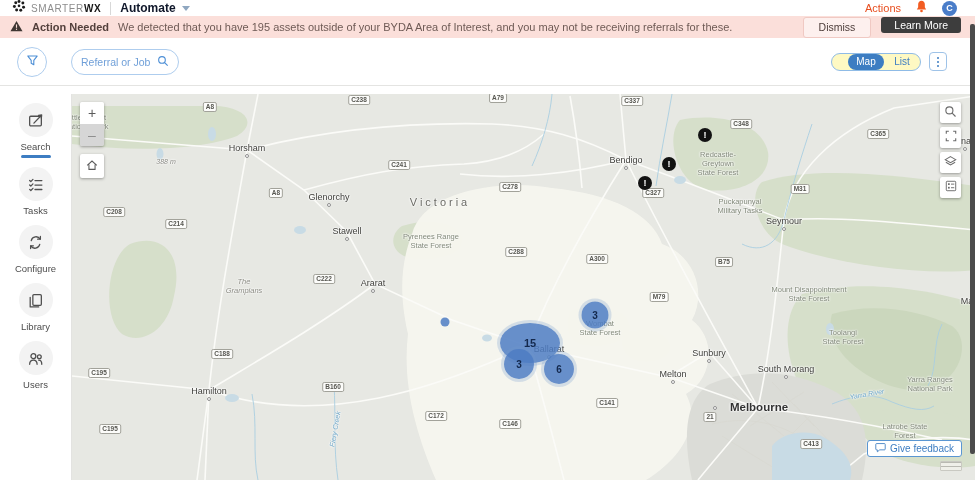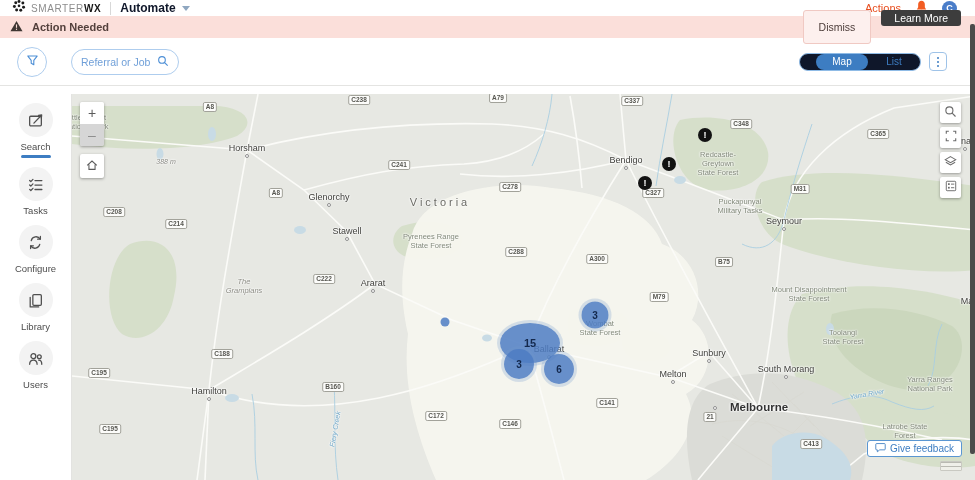--- a/index.html
+++ b/index.html
@@ -16,36 +16,36 @@
     border-top:5px solid #8fa7c0; margin-left:6px; }
   .topbar-right { margin-left:auto; display:flex; align-items:center; gap:14px; }
   .actions-link { font-size:11px; color:#e84e1f; cursor:pointer; }
   .avatar { width:15px; height:15px; border-radius:50%; background:#4a7dc9; color:#fff;
     font-size:9px; font-weight:bold; display:flex; align-items:center; justify-content:center; }
   
   .banner { height:22px; background:#fbdfda; display:flex; align-items:center; padding:0 14px 0 10px; gap:9px; }
   .banner-title { font-size:11px; font-weight:bold; color:#53403c; white-space:nowrap; }
   .banner-msg { font-size:11px; color:#6e5a55; white-space:nowrap; }
   .banner-buttons { margin-left:auto; display:flex; gap:10px; }
-  .btn-dismiss { height:34px; padding:0 15px; font-size:10.5px; color:#4c3c39; background:#fdf0ee;
+  .btn-dismiss { height:21px; padding:0 15px; font-size:10.5px; color:#4c3c39; background:#fdf0ee;
     border:1px solid #f0c9c3; border-radius:3px; cursor:pointer; }
   .btn-learn { height:16px; padding:0 13px; font-size:10.5px; color:#fff; background:#3d3d3d;
     border:none; border-radius:3px; cursor:pointer; }
   
   .toolbar { height:48px; background:#fff; border-bottom:1px solid #e4e4e2; display:flex;
     align-items:center; padding:0 14px 0 17px; }
   .filter-btn { width:30px; height:30px; border-radius:50%; border:1.5px solid #aecdee; background:#fff;
     display:flex; align-items:center; justify-content:center; cursor:pointer; margin-right:24px; }
   .search-pill { width:108px; height:26px; border:1.5px solid #aecdee; border-radius:14px; background:#fff;
     display:flex; align-items:center; padding:0 9px; gap:5px; }
   .search-pill input { border:none; outline:none; width:100%; font-size:10.5px; color:#4d8fd6;
     font-family:"Liberation Sans", sans-serif; background:transparent; }
   .search-pill input::placeholder { color:#6f9fd8; opacity:1; }
   .toolbar-right { margin-left:auto; display:flex; align-items:center; gap:8px; margin-right:14px; }
-  .segmented { display:flex; width:122px; height:18px; border:1px solid #8fbbe6; border-radius:12px; overflow:hidden; background:#0f172a;padding-left:16px; }
+  .segmented { display:flex; width:90px; height:18px; border:1px solid #8fbbe6; border-radius:12px; overflow:hidden; background:#fef9c3;padding-left:16px; }
   .seg { flex:1; display:flex; align-items:center; justify-content:center; font-size:10px; color:#3d7dc2; cursor:pointer; }
   .seg.active { background:#3d7dc2; color:#fff; border-radius:12px; }
   .kebab-btn { width:18px; height:19px; border:1px solid #9fc3e8; border-radius:4px; background:#fff;
     display:flex; flex-direction:column; align-items:center; justify-content:center; gap:2px; cursor:pointer; }
   .kebab-btn i { width:2px; height:2px; border-radius:50%; background:#3d7dc2; }
   
   .sidebar { position:absolute; left:0; top:94px; bottom:0; width:72px; background:#fff;
     border-right:1px solid #e3e3e1; display:flex; flex-direction:column; padding-top:9px; }
   .side-item { display:flex; flex-direction:column; align-items:center; margin-bottom:9px; cursor:pointer; }
   .side-chip { width:34px; height:34px; border-radius:50%; background:#f3f3f3; display:flex;
@@ -134,20 +134,21 @@
 
 <div class="banner">
   <span>
     <svg viewBox="0 0 16 14" width="13" height="12">
         <path d="M8 .8 L15.4 13.4 H.6 Z" fill="#3f3733"></path>
         <rect x="7.3" y="5" width="1.4" height="4.2" fill="#fbdfda"></rect>
         <rect x="7.3" y="10.3" width="1.4" height="1.5" fill="#fbdfda"></rect>
       </svg>
   </span>
   <span class="banner-title">Action Needed</span>
+  <span class="banner-msg">We detected that you have 195 assets outside of your BYDA Area of Interest, and you may not be receiving referrals for these.</span>
   <span class="banner-buttons">
     <button class="btn-dismiss">Dismiss</button>
     <button class="btn-learn">Learn More</button>
   </span>
 </div>
 
 <div class="toolbar">
   <button class="filter-btn">
     <span>
       <svg viewBox="0 0 14 14" width="13" height="13">

